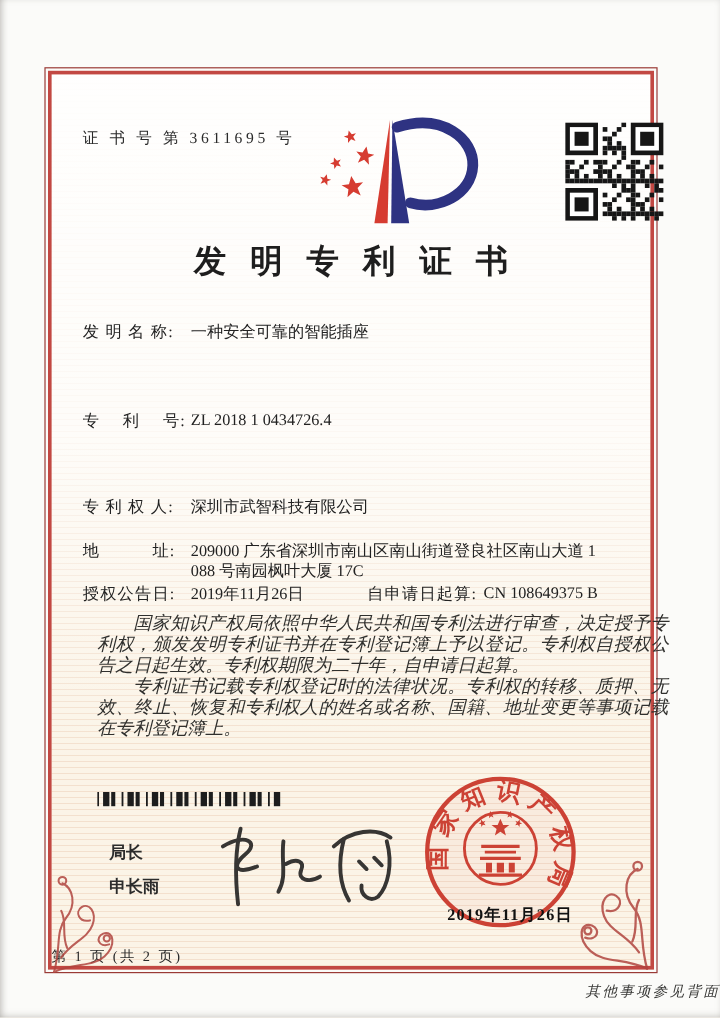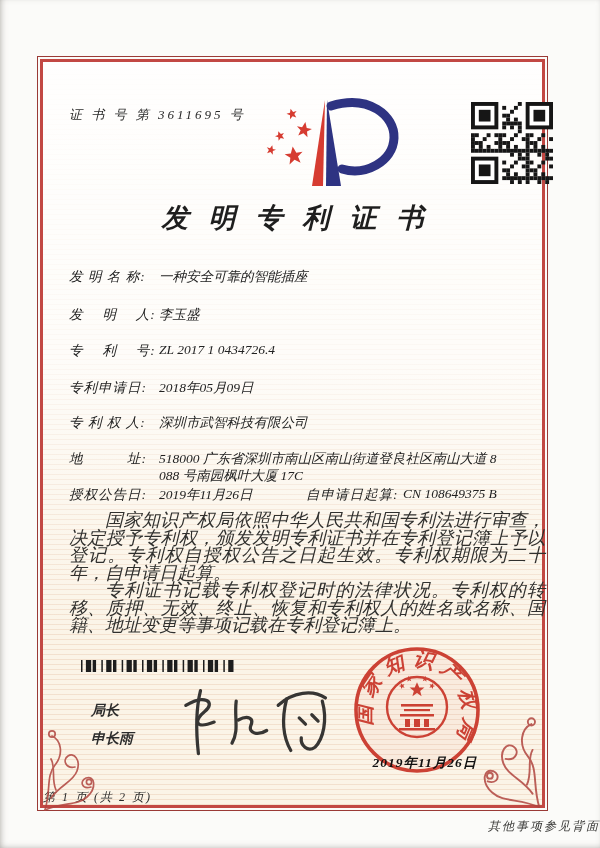--- a/index.html
+++ b/index.html
@@ -23,31 +23,31 @@
   }
   .cert-inner{
     position:absolute;inset:2px;
     border:3px solid #c24843;
     box-sizing:border-box;
     background:
       linear-gradient(180deg, rgba(255,255,255,.95) 0%, rgba(255,255,255,.75) 40%, rgba(255,255,255,.25) 62%, rgba(255,255,255,0) 78%),
       repeating-linear-gradient(0deg, rgba(224,178,146,.30) 0px, rgba(224,178,146,.30) 1px, transparent 1px, transparent 5px),
       #fbf4e7;
   }
-  .abs{position:absolute;font-style:italic;}
+  .abs{position:absolute;}
   
   .cert-no{left:26px;top:44px;font-size:13px;letter-spacing:3px;color:#2a2a2a;}
   .title{left:0;top:138px;width:100%;text-align:center;font-size:27px;font-weight:bold;
          letter-spacing:20px;text-indent:20px;color:#1e1e1e;}
   .frow{left:0;top:0;width:100%;height:18px;font-size:13.5px;color:#222;}
   .fl{position:absolute;left:26px;white-space:pre;letter-spacing:1px;}
   .fv{position:absolute;left:116px;white-space:pre;}
   .fl2{position:absolute;left:263px;white-space:pre;letter-spacing:1px;}
   .fv2{position:absolute;left:360px;white-space:pre;text-align:center;}
-  .body-text{left:26px;top:450px;width:476px;font-size:18px;line-height:17.5px;color:#30302e;
+  .body-text{left:38px;top:450px;width:476px;font-size:15px;line-height:17.5px;color:#30302e;
              font-style:italic;text-align:justify;}
   .body-text p{margin:0;text-indent:2em;}
   .sig-title{left:48px;top:640px;font-size:14px;font-weight:bold;color:#2c2c2c;
              font-family:"Liberation Sans", sans-serif;}
   .sig-name{left:48px;top:668px;font-size:14px;font-weight:bold;color:#2c2c2c;
             font-family:"Liberation Sans", sans-serif;}
   .seal-date{left:322px;top:692px;width:120px;text-align:center;font-size:13.5px;font-weight:bold;
              color:#111;letter-spacing:1px;z-index:6;}
   .page-info{left:0;top:727px;width:100%;font-size:12px;color:#2a2a2a;letter-spacing:2px;}
   .back-note{position:absolute;left:0;top:818px;width:100%;text-align:right;font-size:12px;
@@ -227,39 +227,31 @@
             <rect x="8" y="64" width="12" height="12" fill="#161616"></rect>
           </svg>
       </div>
 
       <div class="abs title">发明专利证书</div>
 
       <div class="abs frow" style="top:206px">
         <span class="fl">发 明 名 称:</span>
         <span class="fv">一种安全可靠的智能插座</span>
       </div>
-      <div class="abs frow" style="top:244px">
-        <span class="fl">发　 明 　人:</span>
-        <span class="fv">李玉盛</span>
-      </div>
       <div class="abs frow" style="top:280px">
         <span class="fl">专 　利　 号:</span>
-        <span class="fv">ZL 2017 1 0434726.4</span>
-      </div>
-      <div class="abs frow" style="top:317px">
-        <span class="fl">专利申请日:</span>
-        <span class="fv">2018年05月09日</span>
+        <span class="fv">ZL 2018 1 0434726.4</span>
       </div>
       <div class="abs frow" style="top:352px">
         <span class="fl">专 利 权 人:</span>
         <span class="fv">深圳市武智科技有限公司</span>
       </div>
       <div class="abs frow" style="top:388px">
         <span class="fl">地　　　址:</span>
-        <span class="fv">518000 广东省深圳市南山区南山街道登良社区南山大道 8</span>
+        <span class="fv">209000 广东省深圳市南山区南山街道登良社区南山大道 1</span>
       </div>
       <div class="abs frow" style="top:405px">
         <span class="fv">088 号南园枫叶大厦 17C</span>
       </div>
       <div class="abs frow" style="top:424px">
         <span class="fl">授权公告日:</span>
         <span class="fv">2019年11月26日</span>
         <span class="fl2">自申请日起算:</span>
         <span class="fv2">CN 108649375 B</span>
       </div>

